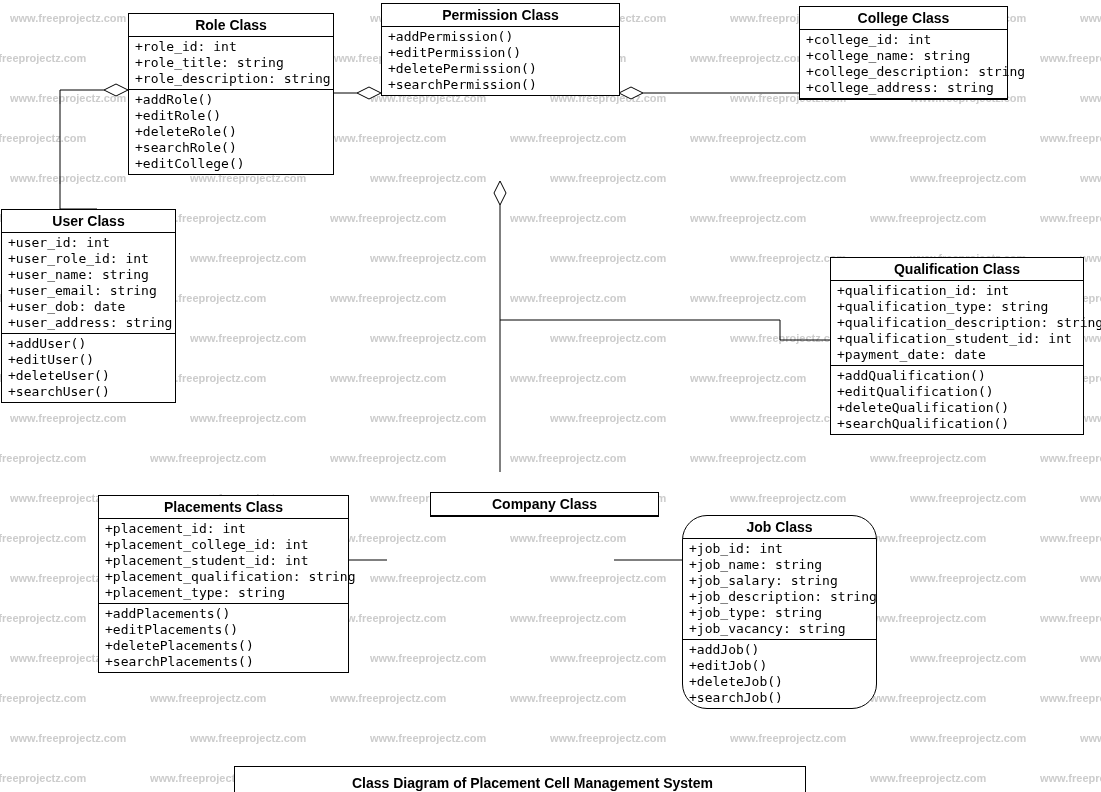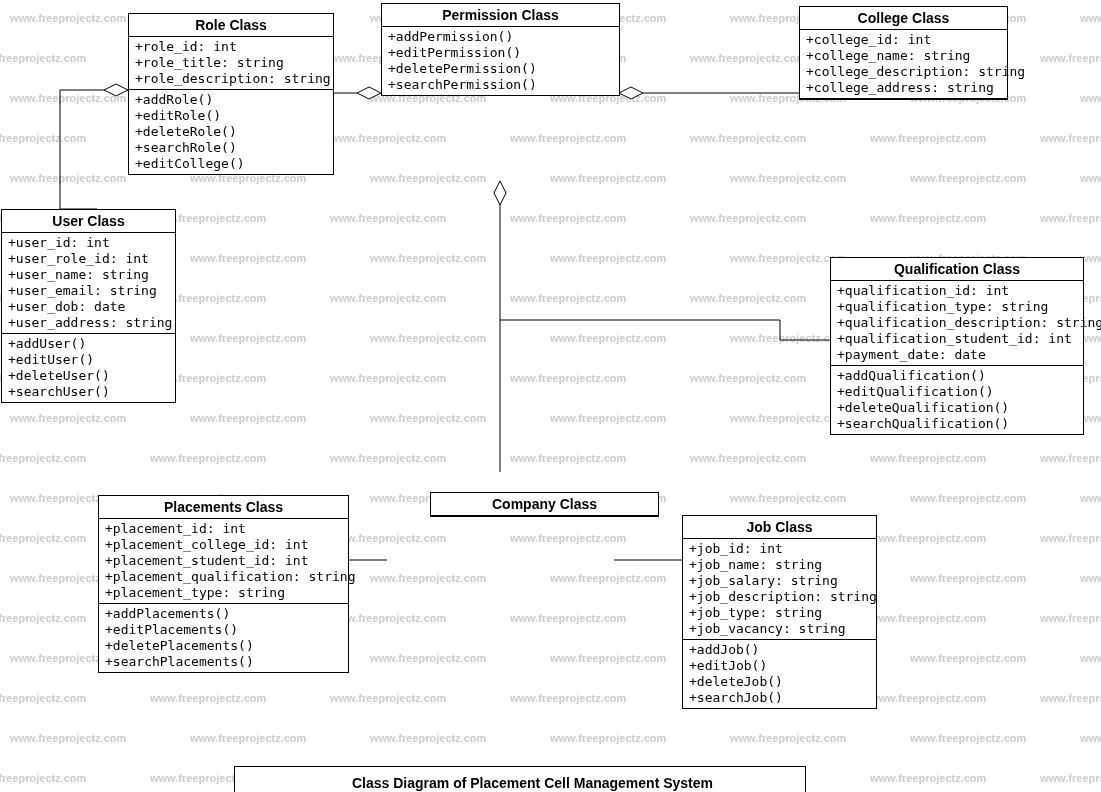--- a/index.html
+++ b/index.html
@@ -320,21 +320,21 @@
     <div class="uml-row">+placement_type: string</div>
   </div>
   <div class="uml-section">
     <div class="uml-row">+addPlacements()</div>
     <div class="uml-row">+editPlacements()</div>
     <div class="uml-row">+deletePlacements()</div>
     <div class="uml-row">+searchPlacements()</div>
   </div>
 </div>
 
-<div class="uml-class" style="left:682px; top:515px; width:193px;">
+<div class="uml-class" style="left:682px; top:515px; width:193px;border-radius:25px;">
   <div class="uml-title">Job Class</div>
   <div class="uml-section attrs">
     <div class="uml-row">+job_id: int</div>
     <div class="uml-row">+job_name: string</div>
     <div class="uml-row">+job_salary: string</div>
     <div class="uml-row">+job_description: string</div>
     <div class="uml-row">+job_type: string</div>
     <div class="uml-row">+job_vacancy: string</div>
   </div>
   <div class="uml-section">

